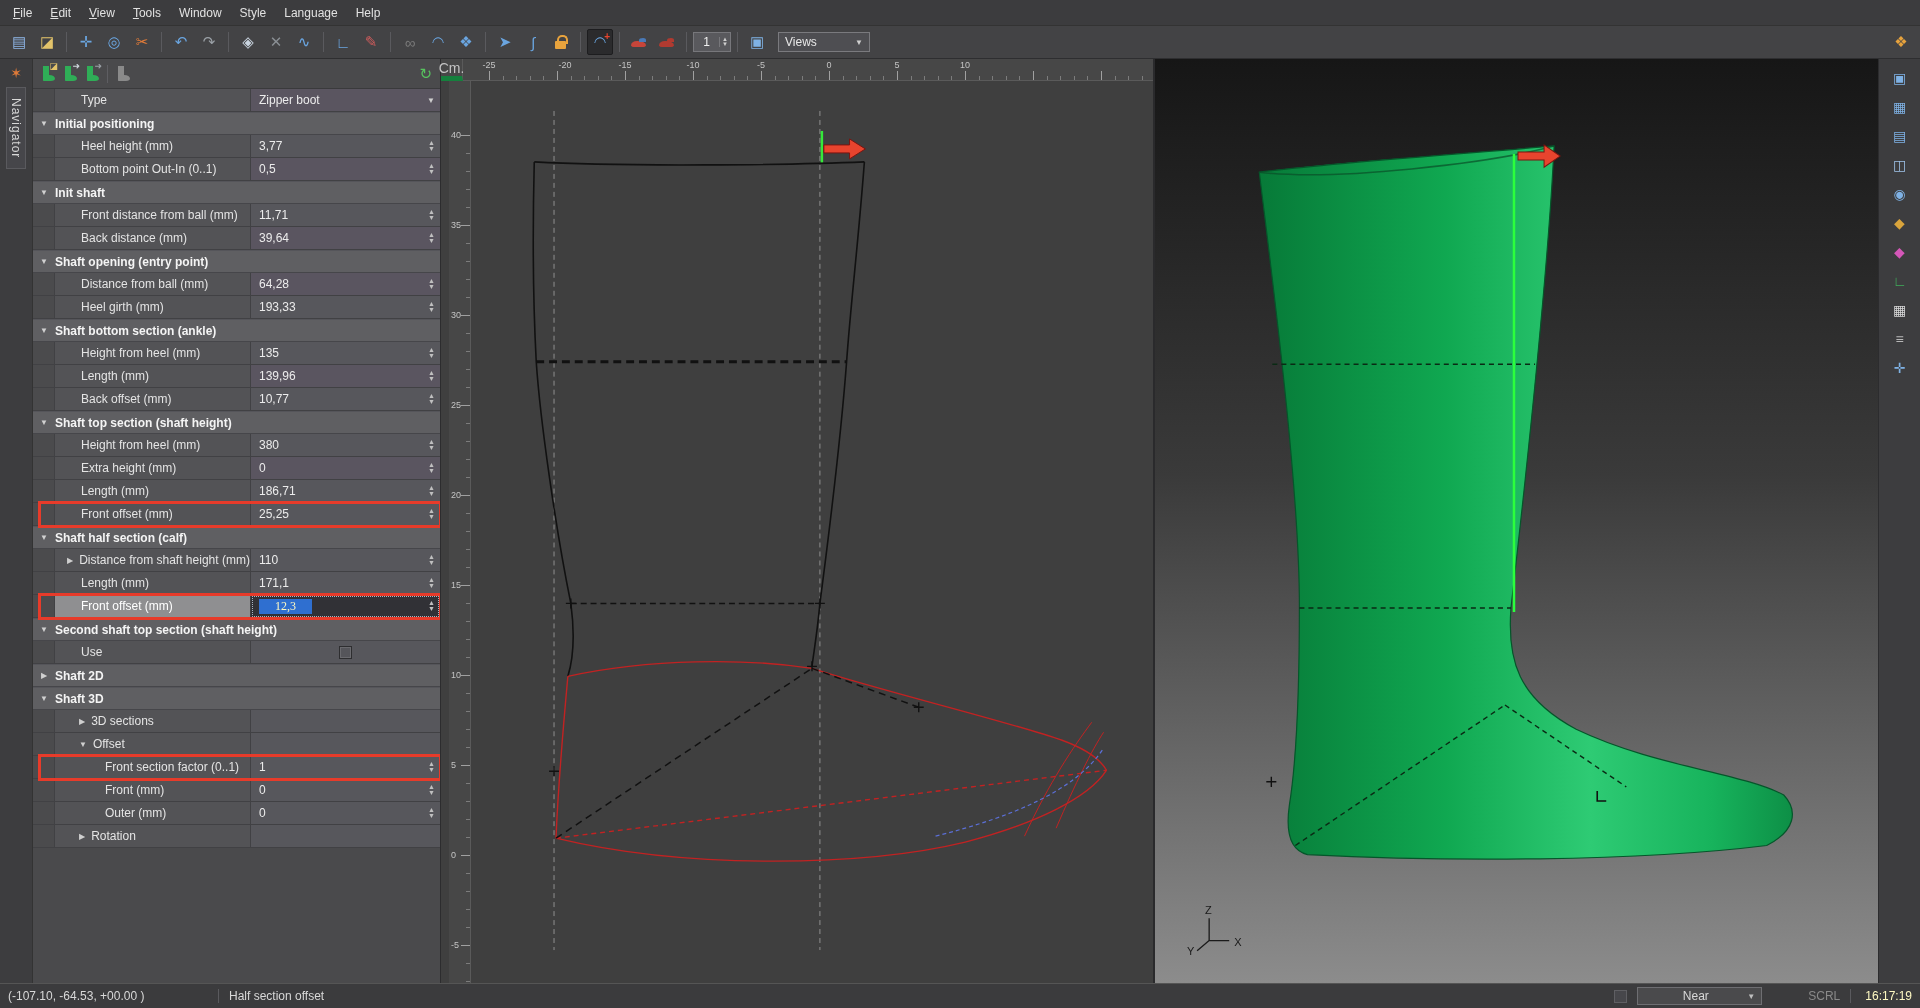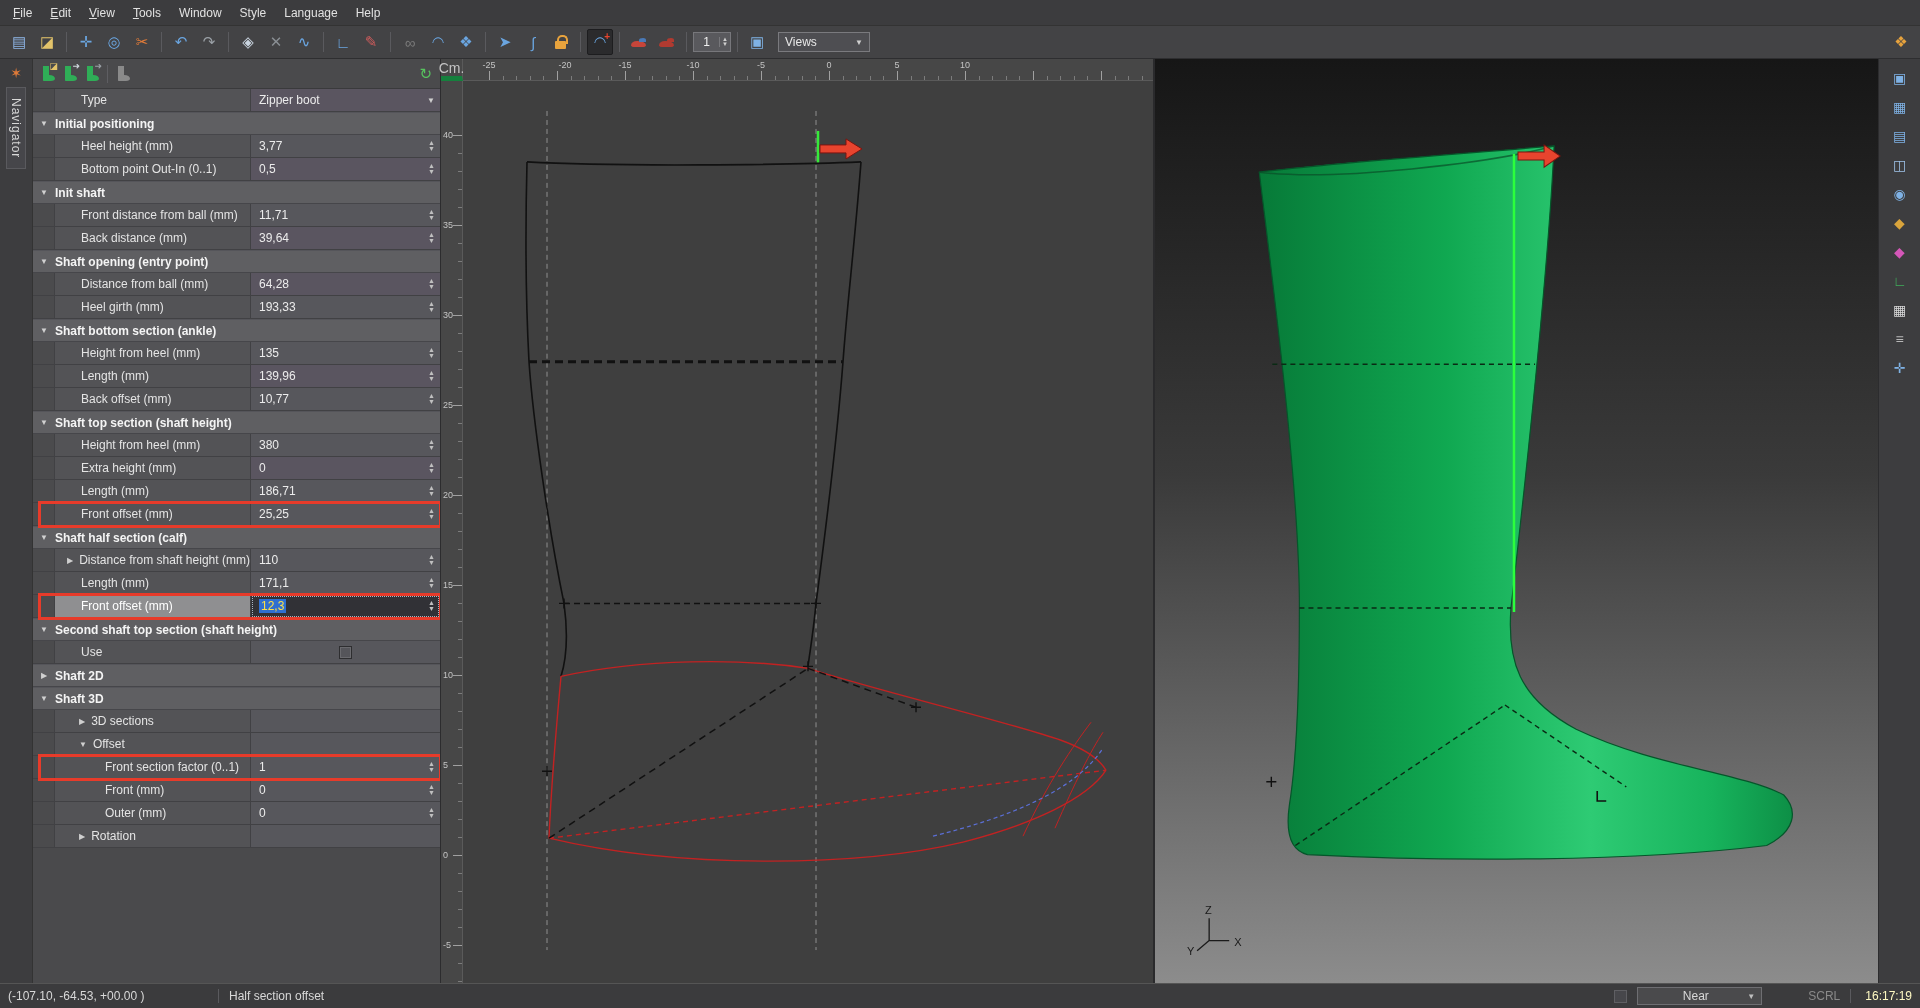--- a/index.html
+++ b/index.html
@@ -93,37 +93,37 @@
   .spinc { position:absolute; right:2px; top:2px; bottom:2px; width:13px; display:flex;
     flex-direction:column; align-items:center; justify-content:center; font-size:7px;
     line-height:6px; color:#c0c0c0; }
   .dropc { position:absolute; right:5px; font-size:8px; color:#cfcfcf; }
   .cbx { width:13px; height:13px; background:#55555a; border:1px solid #2e2e30;
     box-shadow:inset 0 0 0 1px #6a6a6e; margin-left:80px; }
   .row.hl::after { content:""; position:absolute; left:5px; right:-2px; top:-2px; bottom:-2px;
     border:3px solid #e73b2a; z-index:5; pointer-events:none; }
   .row.sel .lc { background:#8f8f91; color:#fff; }
   .row.sel .vc { background:#313136; outline:1px dotted #a9b4c0; outline-offset:-2px; }
-  .row.sel .vc .selval { background:#2f6fd0; color:#fde047; padding:0 2px; }
+  .row.sel .vc .selval { background:#2f6fd0; color:#fef9c3; padding:0 16px;font-family:Liberation Serif, serif; }
 
   
   .view2d { width:714px; display:flex; flex-direction:column; flex:0 0 auto; background:#3f3f3f;
     border-right:2px solid #2a2a2c; position:relative; }
   .rulerrow { height:22px; display:flex; flex:0 0 auto; }
   .corner { width:22px; background:#474747; border-right:1px solid #5a5a5a;
     border-bottom:5px solid #15803d; font-size:14px; color:#c4c4c4; display:flex;
     align-items:center; justify-content:center; }
   .hruler { flex:1; background:#474747; border-bottom:1px solid #5a5a5a; position:relative;
     background-image:
       repeating-linear-gradient(90deg,#a0a0a0 0 1px,transparent 1px 68px),
       repeating-linear-gradient(90deg,#7c7c7c 0 1px,transparent 1px 13.6px);
     background-size:100% 9px,100% 4px; background-repeat:no-repeat,no-repeat;
     background-position:left 26px bottom 0,left 26px bottom 0; }
   .hruler span { position:absolute; top:1px; transform:translateX(-50%); font-size:9px; color:#c4c4c4; }
-  .canvasrow { flex:1; display:flex; min-height:0; }
+  .canvasrow { flex:1; display:flex; min-height:0;padding-left:8px; }
   .vruler { width:22px; background:#474747; border-right:1px solid #5a5a5a; position:relative;
     background-image:
       repeating-linear-gradient(180deg,#a0a0a0 0 1px,transparent 1px 90px),
       repeating-linear-gradient(180deg,#7c7c7c 0 1px,transparent 1px 18px);
     background-size:9px 100%,4px 100%; background-repeat:no-repeat,no-repeat;
     background-position:right 0 top 54px,right 0 top 54px; }
   .vruler span { position:absolute; left:2px; transform:translateY(-50%); font-size:9px; color:#c4c4c4; }
   .canvas2d { flex:1; position:relative; background:#3f3f3f; }
   .canvas2d svg { position:absolute; inset:0; }
 

